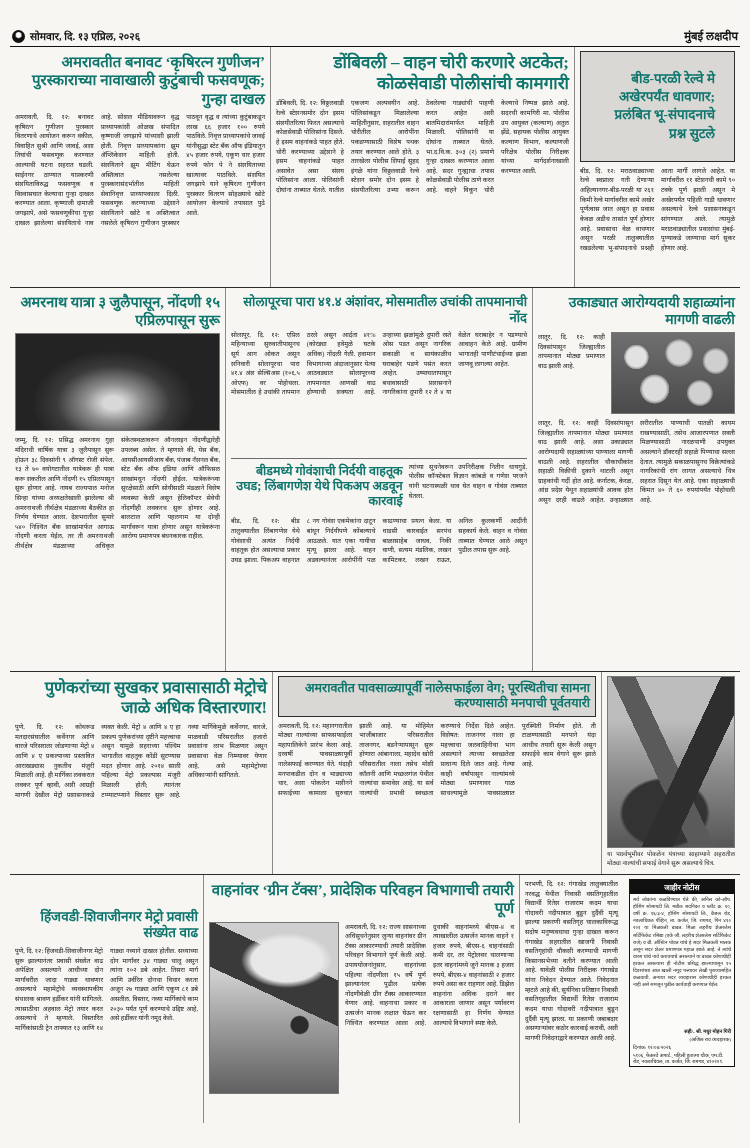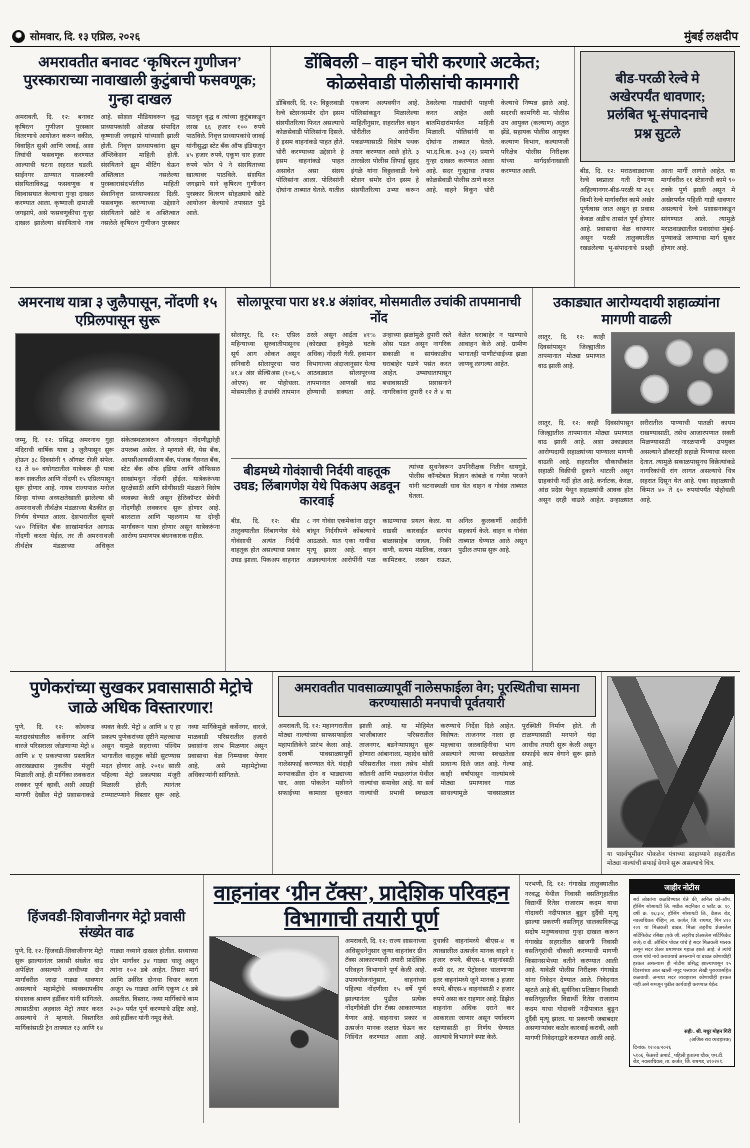--- a/index.html
+++ b/index.html
@@ -18,21 +18,21 @@
     padding:0 2px 3px 2px;border-bottom:1.5px solid #111;}
   .mast-left{display:flex;align-items:center;gap:5px;font-size:10.5px;font-weight:700;}
   .logo-dot{width:13px;height:13px;border-radius:50%;background:#111;color:#fff;
     display:flex;align-items:center;justify-content:center;font-size:8px;line-height:1;}
   .mast-brand{font-size:11.5px;font-weight:800;margin-left:12px;}
 
   
   .section{display:flex;border-bottom:1px solid #2b2b2b;}
   .col{padding:4px 5px;overflow:hidden;}
   .col + .col{border-left:1px solid #8a8a8a;}
-  .headline{font-weight:800;text-align:center;line-height:1.22;margin:2px 0 4px 0;color:#0f172a;}
+  .headline{font-weight:800;text-align:right;line-height:1.22;margin:2px 0 4px 0;color:#0f766e;}
   .body-text{font-size:6.4px;line-height:1.5;text-align:justify;color:#222;
     font-family:"Liberation Serif","DejaVu Serif",serif;}
   .cols-2{column-count:2;column-gap:7px;}
   .cols-3{column-count:3;column-gap:7px;}
   .cols-4{column-count:4;column-gap:7px;}
   .boxed-head{background:#d9d8d4;border:1px solid #2e2e2e;padding:4px 5px;margin-bottom:4px;}
 
   
   .photo{border:1px solid #777;}
   .photo-cave{height:96px;margin:2px 0 4px 0;
@@ -64,21 +64,21 @@
   .h-a1{font-size:15px;}
   .h-a2{font-size:17px;}
   .h-a3{font-size:13.5px;line-height:1.35;}
   .h-a4{font-size:14.5px;}
   .h-a5{font-size:13px;}
   .h-a6{font-size:12.5px;}
   .h-a7{font-size:14px;}
   .h-a8{font-size:16.5px;}
   .h-a9{font-size:12.5px;}
   .h-a10{font-size:13.5px;}
-  .h-a11{font-size:21px;text-decoration:underline;}
+  .h-a11{font-size:15px;}
   .h-a12{font-size:13.5px;}
 
   .subrow{display:flex;gap:6px;align-items:stretch;}
   .subrow .side-text{flex:1;}
   .rule-top{border-top:1px solid #6b6b6b;padding-top:3px;}
 
   .caption{font-size:6.2px;line-height:1.4;text-align:justify;margin-top:2px;color:#222;}
 
   
   .notice{flex:0 0 104px;border:1px solid #111;background:#fbfbf9;margin-left:5px;

